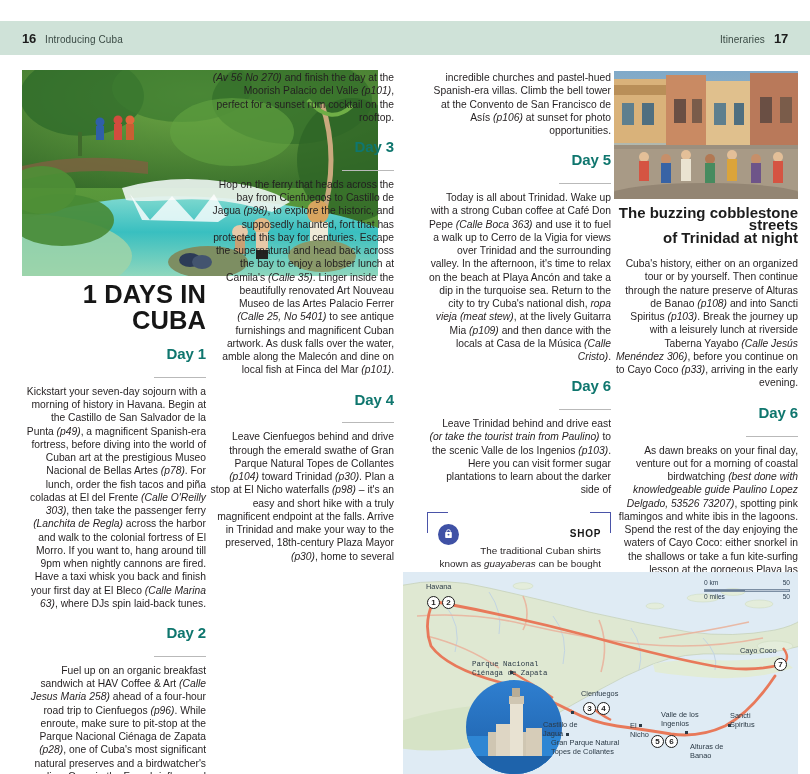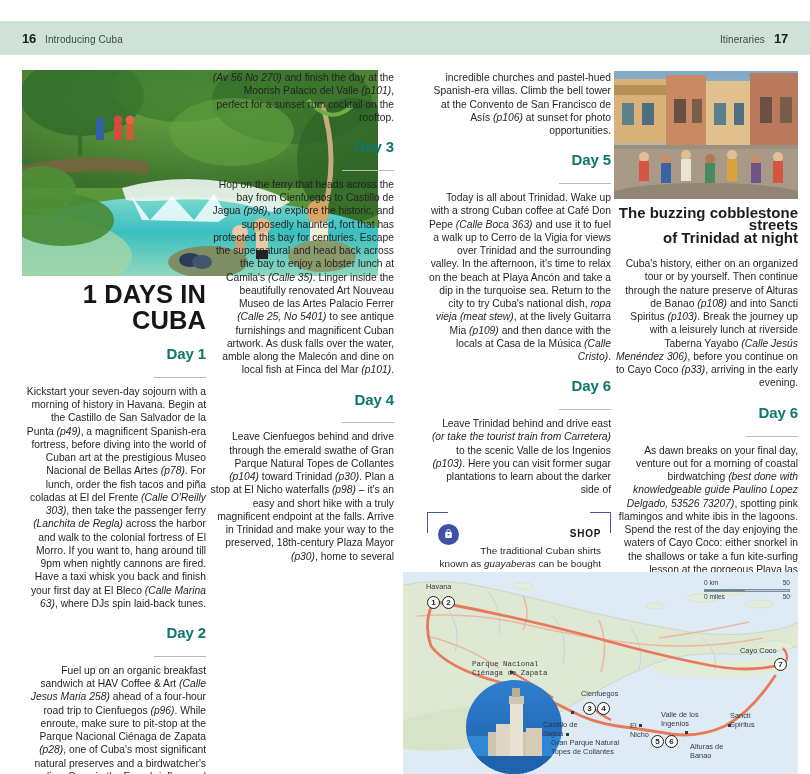--- a/index.html
+++ b/index.html
@@ -327,21 +327,21 @@
 
     <p class="body">incredible churches and pastel-hued Spanish-era villas. Climb the bell tower at the Convento de San Francisco de Asís <em>(p106)</em> at sunset for photo opportunities.</p>
 
     <div class="day-wrap">
       <h2 class="day">Day 5</h2>
       <p class="body">Today is all about Trinidad. Wake up with a strong Cuban coffee at Café Don Pepe <em>(Calle Boca 363)</em> and use it to fuel a walk up to Cerro de la Vigia for views over Trinidad and the surrounding valley. In the afternoon, it's time to relax on the beach at Playa Ancón and take a dip in the turquoise sea. Return to the city to try Cuba's national dish, <em>ropa vieja</em> <em>(meat stew)</em>, at the lively Guitarra Mia <em>(p109)</em> and then dance with the locals at Casa de la Música <em>(Calle Cristo)</em>.</p>
     </div>
 
     <div class="day-wrap">
       <h2 class="day">Day 6</h2>
-      <p class="body">Leave Trinidad behind and drive east <em>(or take the tourist train from Carretera)</em> to the scenic Valle de los Ingenios <em>(p103)</em>. Here you can visit former sugar plantations to learn about the darker side of</p>
+      <p class="body">Leave Trinidad behind and drive east <em>(or take the tourist train from Paulino)</em> to the scenic Valle de los Ingenios <em>(p103)</em>. Here you can visit former sugar plantations to learn about the darker side of</p>
     </div>
 
     <div class="shop-box">
       <span class="br br-tl"></span>
       <span class="br br-tr"></span>
       <span class="br br-bl"></span>
       <span class="br br-br"></span>
 
       <span class="shop-icon">
         <svg width="11" height="11" viewBox="0 0 12 12">

